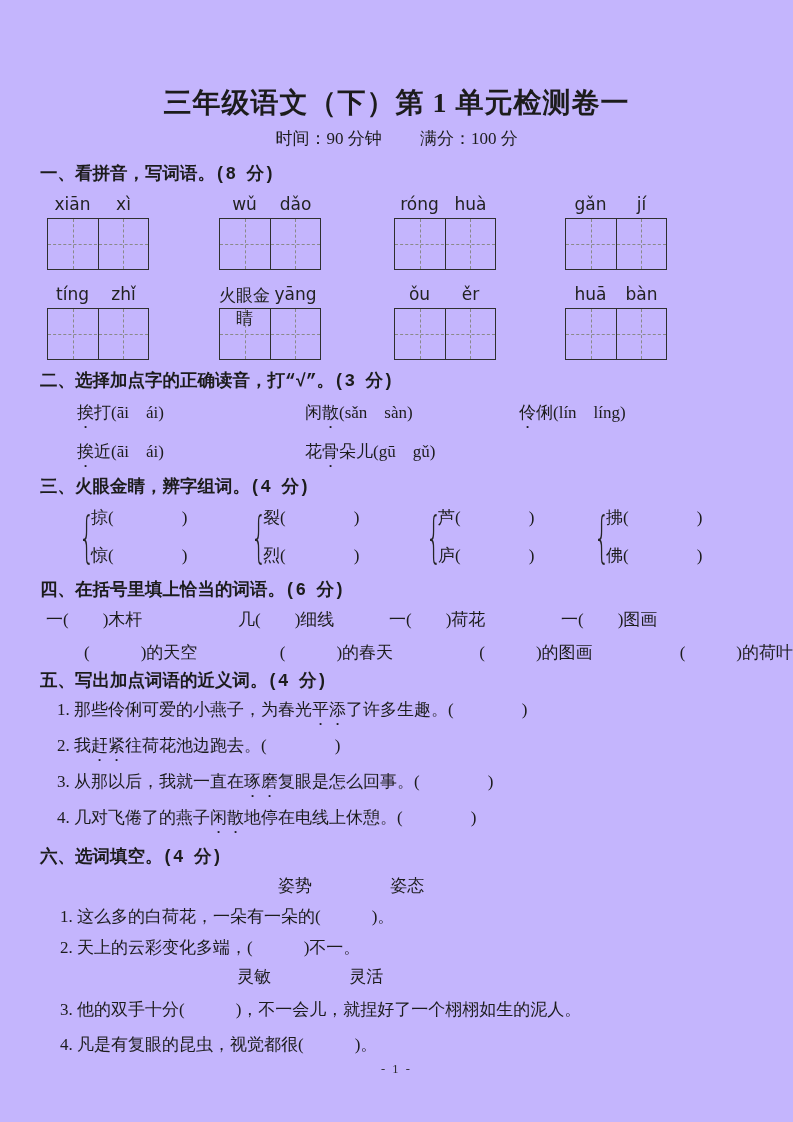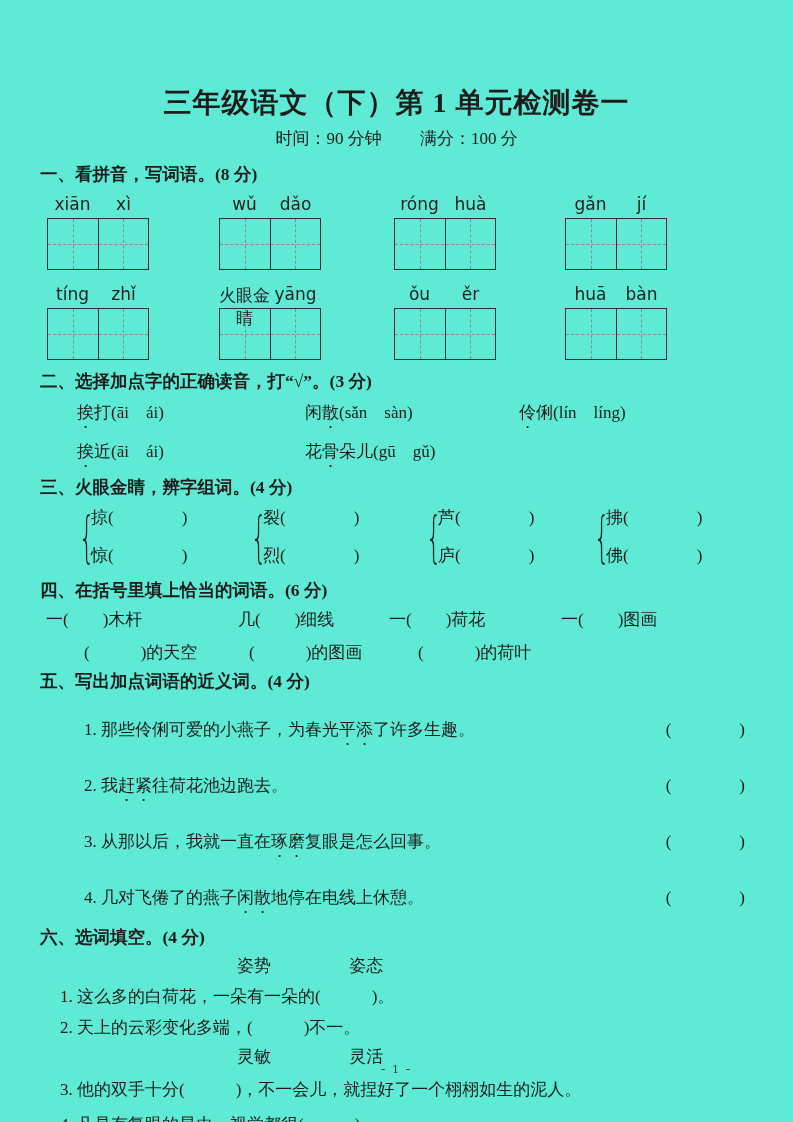--- a/index.html
+++ b/index.html
@@ -1,28 +1,28 @@
 <!DOCTYPE html>
 <html><head>
 <meta charset="utf-8">
 <style>
   * { margin:0; padding:0; box-sizing:border-box; }
   html,body { background:#ffffff; }
   .page {
     position:relative; width:793px; height:1122px; margin:0 auto;
-    background:#5eead4; overflow:hidden; color:#1c1c1c;
+    background:#c4b5fd; overflow:hidden; color:#1c1c1c;
     font-family:"Liberation Serif","DejaVu Serif",serif; font-size:17px;
     padding-top:84px;
   }
   
   .title { text-align:center; font-size:28px; font-weight:700; letter-spacing:1px; line-height:38px; }
   .subtitle { margin-top:6px; text-align:center; font-size:17px; line-height:22px; }
   .subtitle .score { margin-left:34px; }
   
-  .h { margin-left:40px; font-family:Liberation Serif, serif;
+  .h { margin-left:40px; font-family:Liberation Mono, monospace;
        font-weight:700; font-size:17.5px; line-height:24px; }
   .h2m{margin-top:9px}.h3m{margin-top:4px}.h4m{margin-top:6px}
   .h5m{margin-top:3px}.h6m{margin-top:8px}.h1m{margin-top:12px}
   
   .r-pin { display:flex; padding-left:47px; }
   .r1m{margin-top:8px}.r2m{margin-top:14px}
   .pygroup{ width:102px; }
   .pygroup:nth-child(2){margin-left:70px}
   .pygroup:nth-child(3){margin-left:73px}
   .pygroup:nth-child(4){margin-left:69px}
@@ -51,35 +51,35 @@
   .bgroup:nth-child(3){margin-left:64px}
   .bgroup:nth-child(4){margin-left:57px}
   .brace{ display:inline-block; width:14px; margin-right:2px; color:#242424;
           font-family:"DejaVu Sans",sans-serif; font-size:56px; font-weight:300;
           line-height:70px; transform:scaleX(0.45); transform-origin:center; }
   .bcol{ display:flex; flex-direction:column; justify-content:space-between; height:68px; flex:1; }
   .brow{ line-height:30px; white-space:nowrap; }
   
   .s4row{ display:flex; padding-left:75px; line-height:26px; white-space:nowrap; }
   .s4row.r1{ margin-top:5px;padding-left:46px; }
-  .s4row.r2{ margin-top:7px; padding-left:84px; }
+  .s4row.r2{ margin-top:7px; padding-left:84px;gap:40px; }
   .s4row.r1 .c:nth-child(1){width:192px}
   .s4row.r1 .c:nth-child(2){width:151px}
   .s4row.r1 .c:nth-child(3){width:172px}
   .s4row.r2 .c:nth-child(1){width:165px}
   .s4row.r2 .c:nth-child(2){width:169px}
   .s4row.r2 .c:nth-child(3){width:170px}
   
-  .s5line{ display:flex; justify-content:space-between; padding-left:84px; padding-right:48px;
-           line-height:26px; margin-top:24px; }
+  .s5line{ display:flex; padding-left:57px; padding-right:48px;
+           line-height:26px; margin-top:4px; }
   .q-text{ white-space:nowrap; }
   
   .bank{ padding-left:237px; line-height:24px; }
   .bank .w-b{ margin-left:74px; }
-  .bank.b1{ margin-top:5px; }
+  .bank.b1{ margin-top:5px;margin-left:41px; }
   .bank.b2{ margin-top:4px; }
   .s6item{ padding-left:60px; line-height:26px; white-space:nowrap; }
   .i1m{margin-top:6px}.i2m{margin-top:5px}.i3m{margin-top:8px}.i4m{margin-top:9px}
   
   .footer{ position:absolute; top:1062px; left:0; right:0; text-align:center;
            font-size:12.5px; letter-spacing:2px; color:#2a2a2a; }
 </style>
 </head>
 <body>
 
@@ -240,20 +240,21 @@
 
   <div class="h h4m">四、在括号里填上恰当的词语。(6 分)</div>
   <div class="s4row r1">
     <span class="c">一(　　)木杆</span>
     <span class="c">几(　　)细线</span>
     <span class="c">一(　　)荷花</span>
     <span class="c">一(　　)图画</span>
   </div>
   <div class="s4row r2">
     <span class="c">(　　　)的天空</span>
+    <span class="c">(　　　)的春天</span>
     <span class="c">(　　　)的图画</span>
     <span class="c">(　　　)的荷叶</span>
   </div>
 
   <div class="h h5m">五、写出加点词语的近义词。(4 分)</div>
   <div class="s5line">
     <span class="q-text"><span>1. 那些伶俐可爱的小燕子，为春光</span><span class="emdot">平添</span><span>了许多生趣。</span></span>
     <span class="answer">(　　　　)</span>
   </div>
   <div class="s5line">

